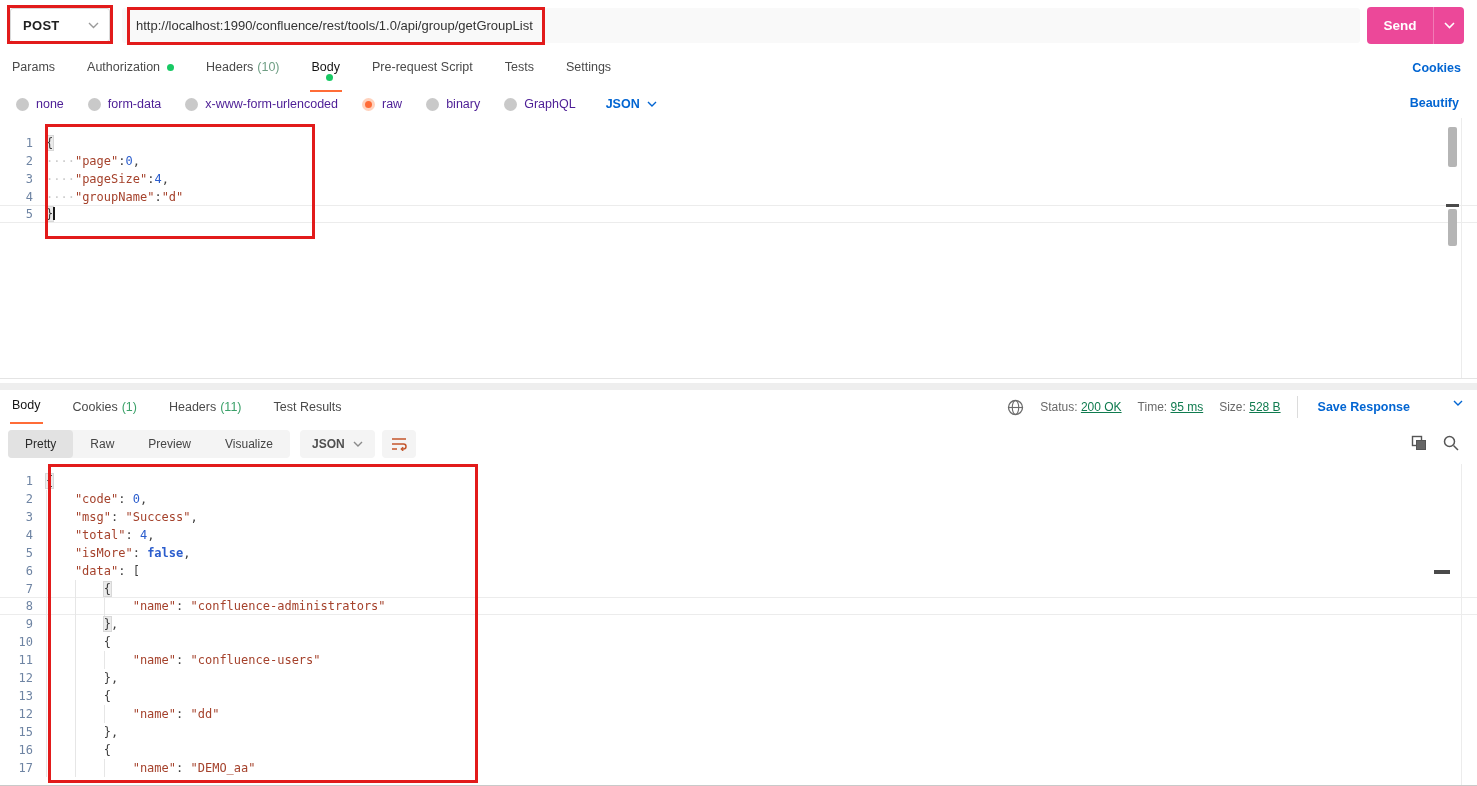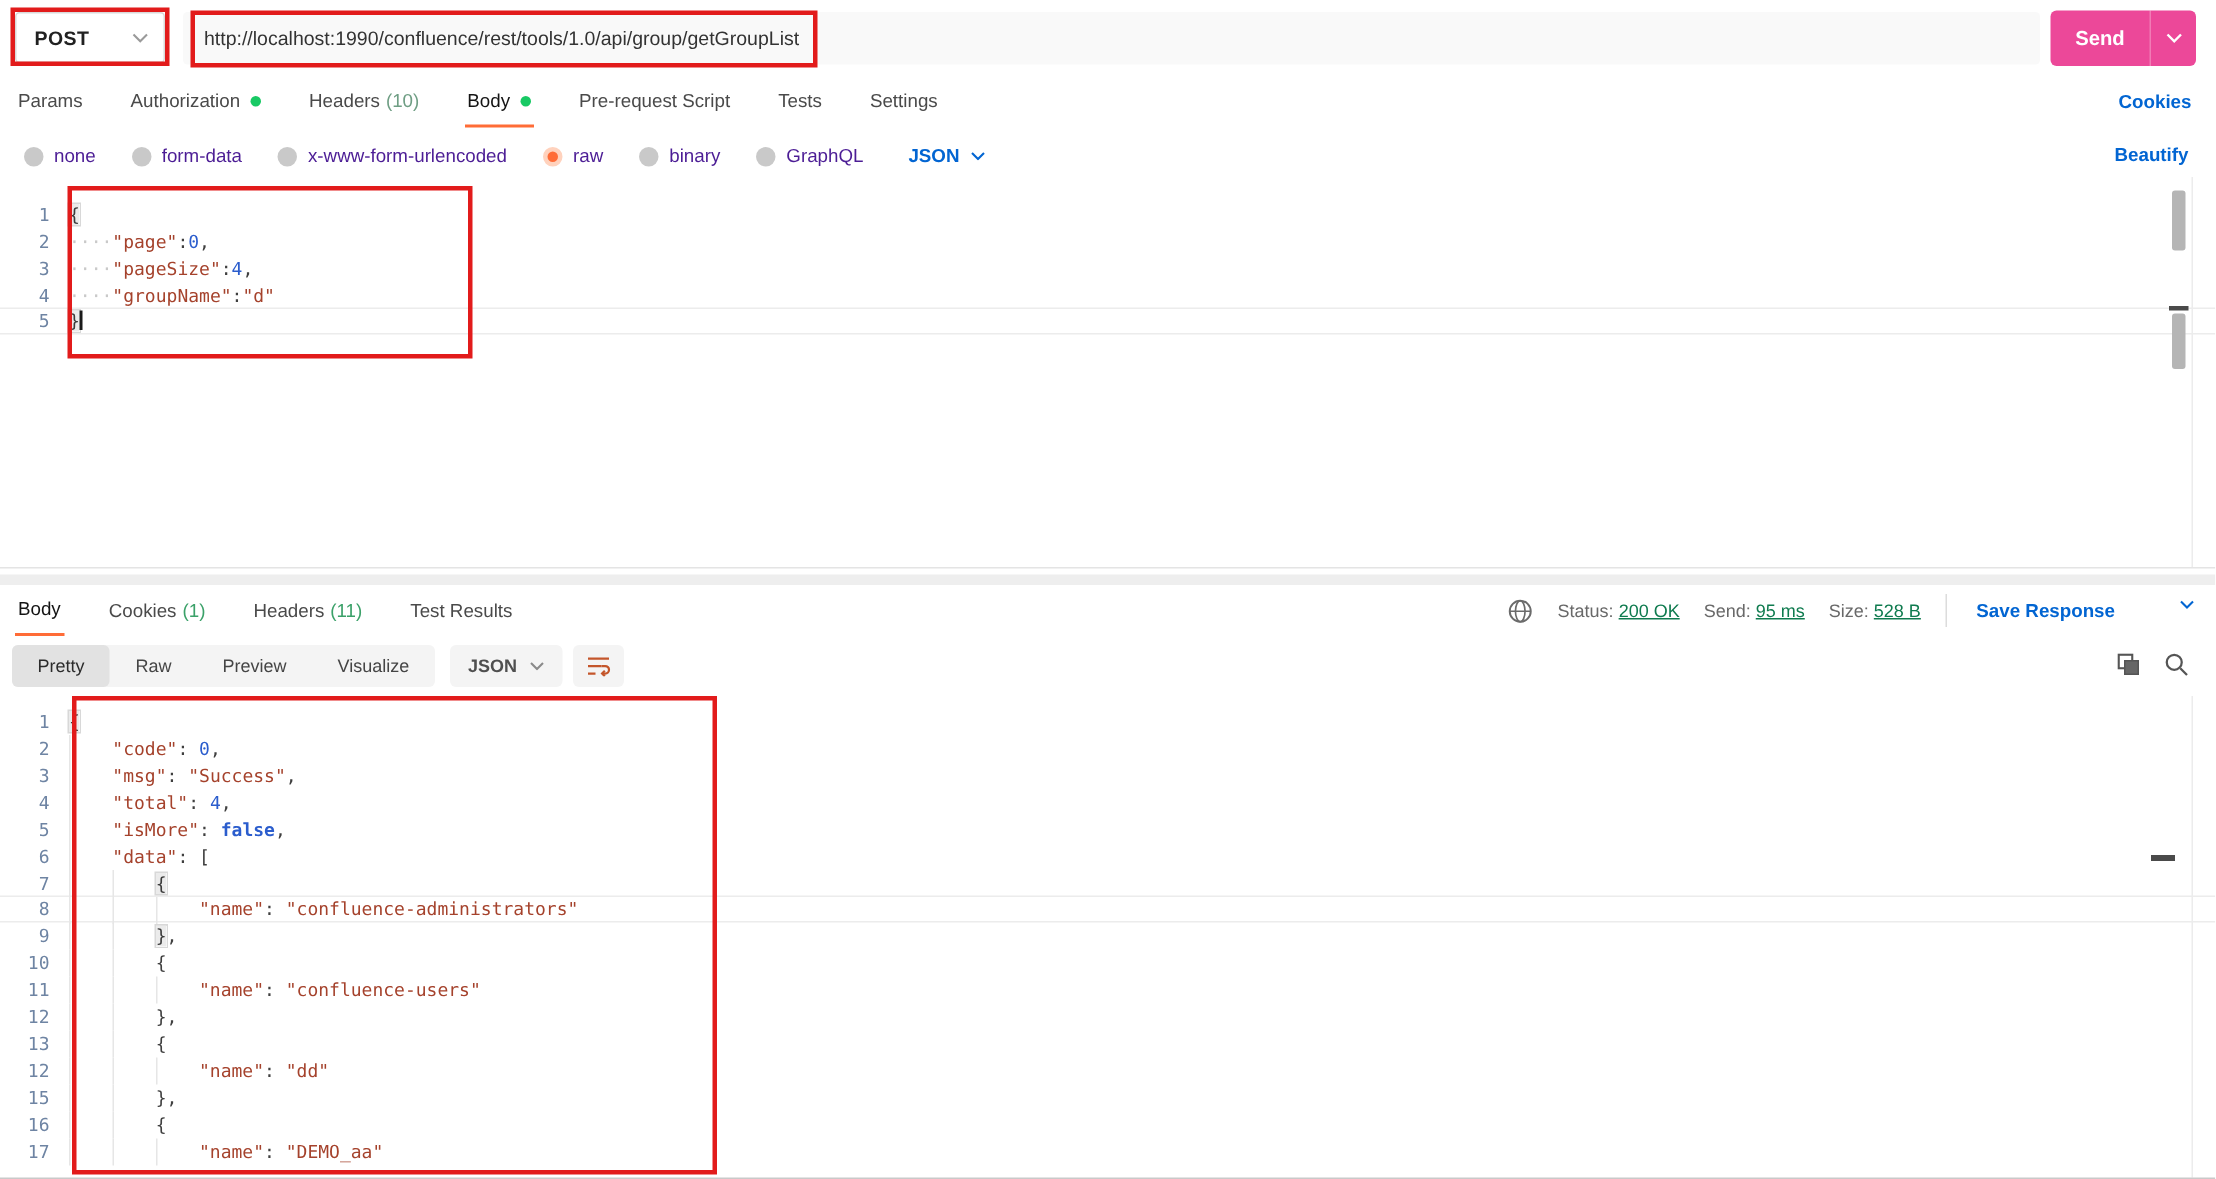--- a/index.html
+++ b/index.html
@@ -20,21 +20,21 @@
     border-radius:4px; display:flex; cursor:pointer; }
   .send-main { width:66px; display:flex; align-items:center; justify-content:center; color:#fff;
     font-size:13.5px; font-weight:bold; }
   .send-caret { flex:1; display:flex; align-items:center; justify-content:center; border-left:1px solid rgba(255,255,255,.28); }
 
   
   .req-tabs { position:absolute; left:0; top:54px; width:100%; height:32px; display:flex; align-items:flex-start;
     padding-left:10px; }
   .tab { font-size:12.5px; color:#4a4a4a; margin-right:28px; padding:6px 2px 9px 2px; cursor:pointer;
     display:flex; align-items:center; white-space:nowrap; }
-  .tab.active { color:#141414; border-bottom:2px solid #ff6c37; }
+  .tab.active { color:#141414; border-bottom:2px solid #ff6c37;flex-direction:column; }
   .gdot { width:7px; height:7px; border-radius:50%; background:#18c964; margin-left:7px; }
   .tcount { color:#6f9e84; margin-left:4px; }
   .link-blue { color:#0265d2; font-weight:600; font-size:12.5px; cursor:pointer; }
   .cookies-link { position:absolute; right:16px; top:61px; }
 
   
   .bodytype-row { position:absolute; left:0; top:90px; width:100%; height:28px; display:flex; align-items:center;
     padding-left:16px; }
   .radio { display:flex; align-items:center; margin-right:24px; cursor:pointer; }
   .rb { width:13px; height:13px; border-radius:50%; background:#c9c9c9; margin-right:7px; }
@@ -219,21 +219,21 @@
         <span>Test Results</span>
       </div>
   </div>
   <div class="resp-meta">
     <svg width="17" height="17" viewBox="0 0 17 17">
       <circle cx="8.5" cy="8.5" r="7" fill="none" stroke="#6b6b6b" stroke-width="1.3"></circle>
       <ellipse cx="8.5" cy="8.5" rx="3.2" ry="7" fill="none" stroke="#6b6b6b" stroke-width="1.1"></ellipse>
       <line x1="1.5" y1="8.5" x2="15.5" y2="8.5" stroke="#6b6b6b" stroke-width="1.1"></line>
     </svg>
     <span class="meta-item"><span>Status:</span> <span class="mval">200 OK</span></span>
-    <span class="meta-item"><span>Send:</span> <span class="mval">95 ms</span></span>
+    <span class="meta-item"><span>Time:</span> <span class="mval">95 ms</span></span>
     <span class="meta-item"><span>Size:</span> <span class="mval">528 B</span></span>
     <span class="meta-divider"></span>
     <span class="save-resp">
       <span class="stext">Save Response</span>
       <svg width="10" height="6" viewBox="0 0 10 6">
           <polyline points="1,1 5,5 9,1" fill="none" stroke="#0265d2" stroke-width="1.4"></polyline>
         </svg>
     </span>
   </div>
 

